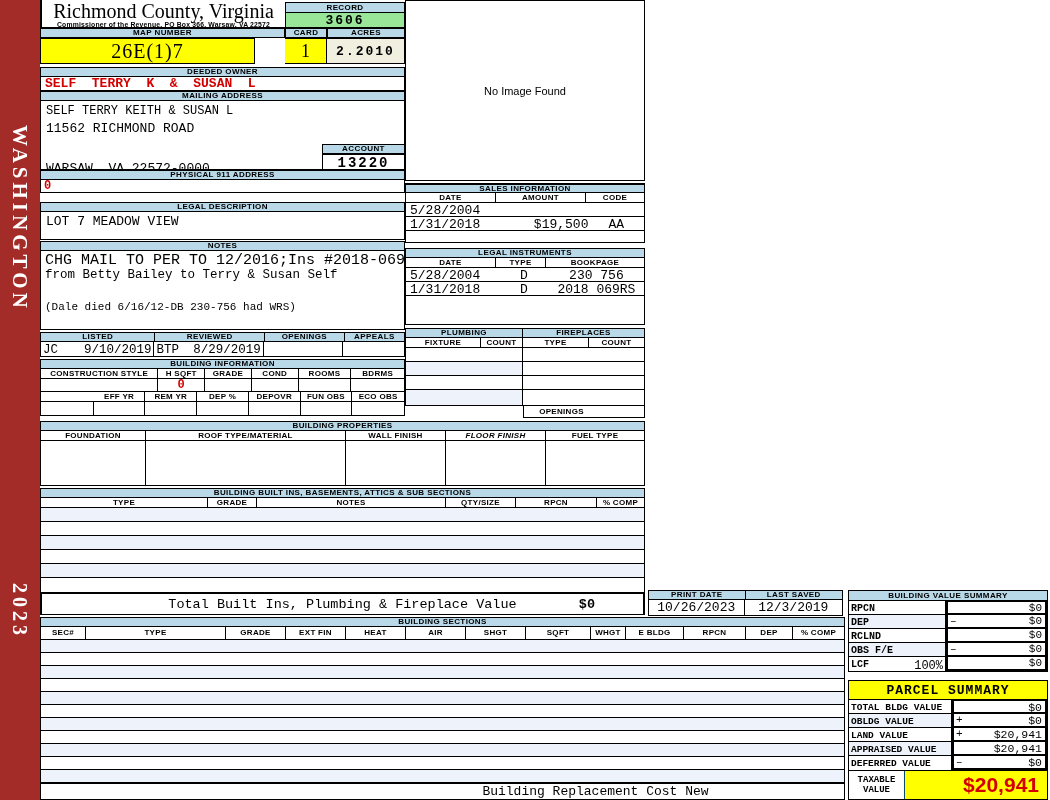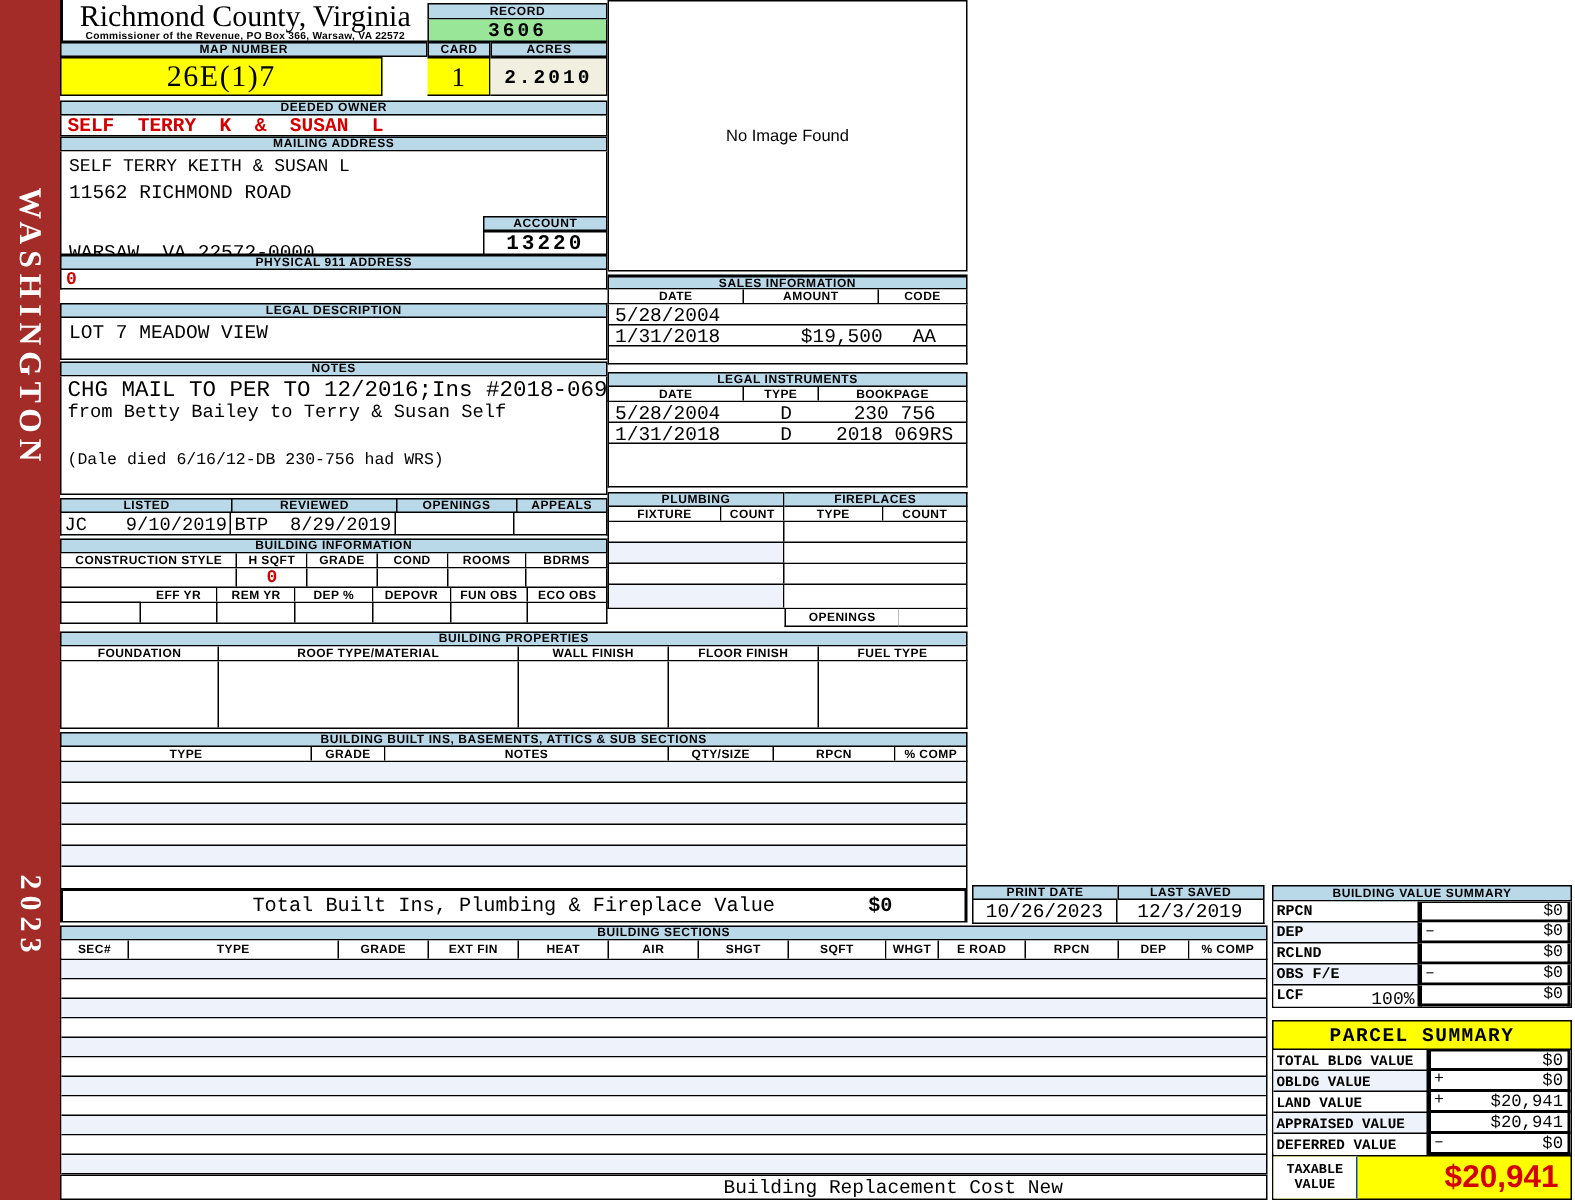--- a/index.html
+++ b/index.html
@@ -212,21 +212,21 @@
     </div>
   </div>
   <div class="b colhdr" style="left:523px;top:406px;width:77px;height:12px;border:1px solid #000;border-top:none;font-size:8px;">OPENINGS</div>
   <div class="b" style="left:599px;top:406px;width:46px;height:12px;border:1px solid #000;border-top:none;border-left:none;background:#fff;"></div>
 
   <div class="b bh" style="left:40px;top:421px;width:605px;height:10px;">BUILDING PROPERTIES</div>
   <div class="b fr" style="left:40px;top:431px;width:605px;height:10px;border:1px solid #000;border-top:none;">
     <div class="fc colhdr" style="width:105px;">FOUNDATION</div>
     <div class="fc colhdr" style="width:200px;">ROOF TYPE/MATERIAL</div>
     <div class="fc colhdr" style="width:100px;">WALL FINISH</div>
-    <div class="fc colhdr" style="width:100px;">FLOOR FINISH</div>
+    <div class="fc colhdr" style="width:100px;font-style:italic;">FLOOR FINISH</div>
     <div class="fc colhdr" style="width:98px;">FUEL TYPE</div>
   </div>
   <div class="b fr" style="left:40px;top:441px;width:605px;height:45px;border:1px solid #000;border-top:none;background:#fff;">
     <div class="fc" style="width:105px;"></div>
     <div class="fc" style="width:200px;"></div>
     <div class="fc" style="width:100px;"></div>
     <div class="fc" style="width:100px;"></div>
     <div class="fc" style="width:98px;"></div>
   </div>
 
@@ -266,21 +266,21 @@
   <div class="b fr" style="left:40px;top:627px;width:805px;height:13px;border:1px solid #000;border-top:none;">
     <div class="fc colhdr" style="width:45px;">SEC#</div>
     <div class="fc colhdr" style="width:140px;">TYPE</div>
     <div class="fc colhdr" style="width:60px;">GRADE</div>
     <div class="fc colhdr" style="width:60px;">EXT FIN</div>
     <div class="fc colhdr" style="width:60px;">HEAT</div>
     <div class="fc colhdr" style="width:60px;">AIR</div>
     <div class="fc colhdr" style="width:60px;">SHGT</div>
     <div class="fc colhdr" style="width:65px;">SQFT</div>
     <div class="fc colhdr" style="width:35px;">WHGT</div>
-    <div class="fc colhdr" style="width:58px;">E ROAD</div>
+    <div class="fc colhdr" style="width:58px;">E BLDG</div>
     <div class="fc colhdr" style="width:62px;">RPCN</div>
     <div class="fc colhdr" style="width:47px;">DEP</div>
     <div class="fc colhdr" style="width:51px;">% COMP</div>
   </div>
   <div class="b" style="left:40px;top:640px;width:805px;height:143px;border-left:1px solid #000;border-right:1px solid #000;">
     <div class="rowlight" style="height:13px;border-bottom:1px solid #000;box-sizing:border-box;"></div>
     <div style="height:13px;border-bottom:1px solid #000;box-sizing:border-box;background:#fff;"></div>
     <div class="rowlight" style="height:13px;border-bottom:1px solid #000;box-sizing:border-box;"></div>
     <div style="height:13px;border-bottom:1px solid #000;box-sizing:border-box;background:#fff;"></div>
     <div class="rowlight" style="height:13px;border-bottom:1px solid #000;box-sizing:border-box;"></div>

